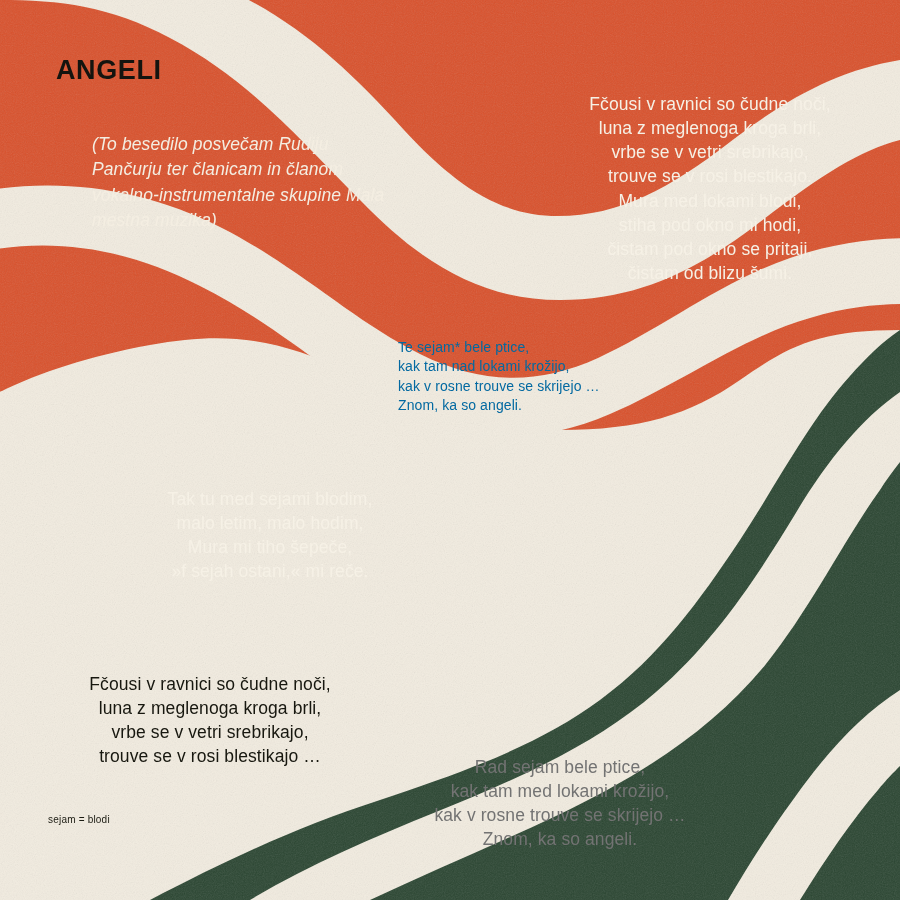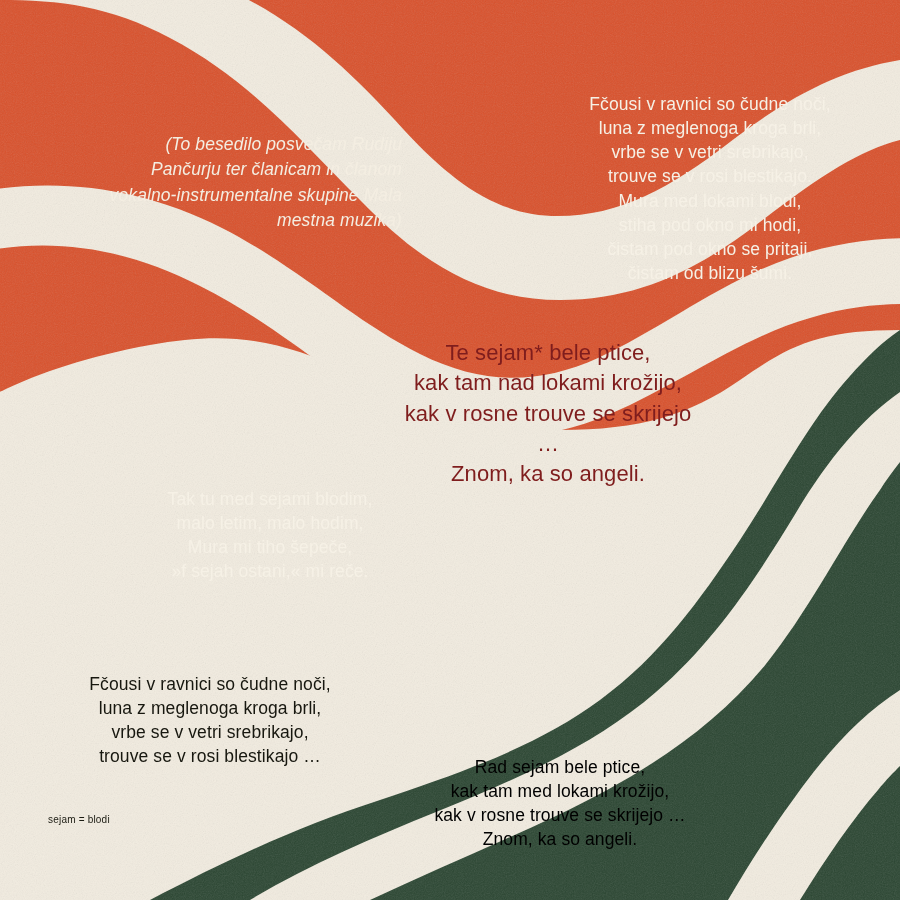--- a/index.html
+++ b/index.html
@@ -38,39 +38,38 @@
     font-weight: bold;
     letter-spacing: 0.6px;
     color: #14140f;
   }
   #dedication {
     left: 92px;
     top: 132px;
     width: 310px;
     font-size: 17.5px;
     font-style: italic;
-    text-align: right;
+    text-align: left;
     color: #f4eee2;
     line-height: 1.45;
   }
   #stanza1 {
     left: 560px;
     top: 92px;
     width: 300px;
     font-size: 17.5px;
     text-align: center;
     color: #f6f1e6;
   }
   #stanza2 {
     left: 398px;
     top: 338px;
     width: 300px;
-    font-size: 22px;
-    text-align: center;
-    color: #7f1d1d;
+    font-size: 14px;
+    color: #0369a1;
   }
   #stanza3 {
     left: 120px;
     top: 487px;
     width: 300px;
     font-size: 17.5px;
     text-align: center;
     color: #f6f1e6;
   }
   #stanza4 {
@@ -80,21 +79,21 @@
     font-size: 17.5px;
     text-align: center;
     color: #17170f;
   }
   #stanza5 {
     left: 410px;
     top: 755px;
     width: 300px;
     font-size: 17.5px;
     text-align: center;
-    color: #000000;
+    color: #737373;
   }
   #footnote {
     left: 48px;
     top: 813px;
     font-size: 10px;
     color: #1b1b12;
     letter-spacing: 0.2px;
   }
 </style>
 </head>
@@ -189,20 +188,21 @@
       <path fill="#f2ece0" d="M900,690 C866,712 836,742 806,782
         C782,814 756,852 728,900
         L800,900
         C826,858 852,820 878,790
         C886,780 894,772 900,766 Z"></path>
     </g>
 
     <rect x="0" y="0" width="900" height="900" filter="url(#grainf)" opacity="0.16"></rect>
   </svg>
 
+  <div class="txt" id="title">ANGELI</div>
 
   <div class="txt" id="dedication">(To besedilo posvečam Rudiju Pančurju ter članicam in članom vokalno-instrumentalne skupine Mala mestna muzika)</div>
 
   <div class="txt" id="stanza1">Fčousi v ravnici so čudne noči,
 luna z meglenoga kroga brli,
 vrbe se v vetri srebrikajo,
 trouve se v rosi blestikajo.
 Mura med lokami blodi,
 stiha pod okno mi hodi,
 čistam pod okno se pritaji,

